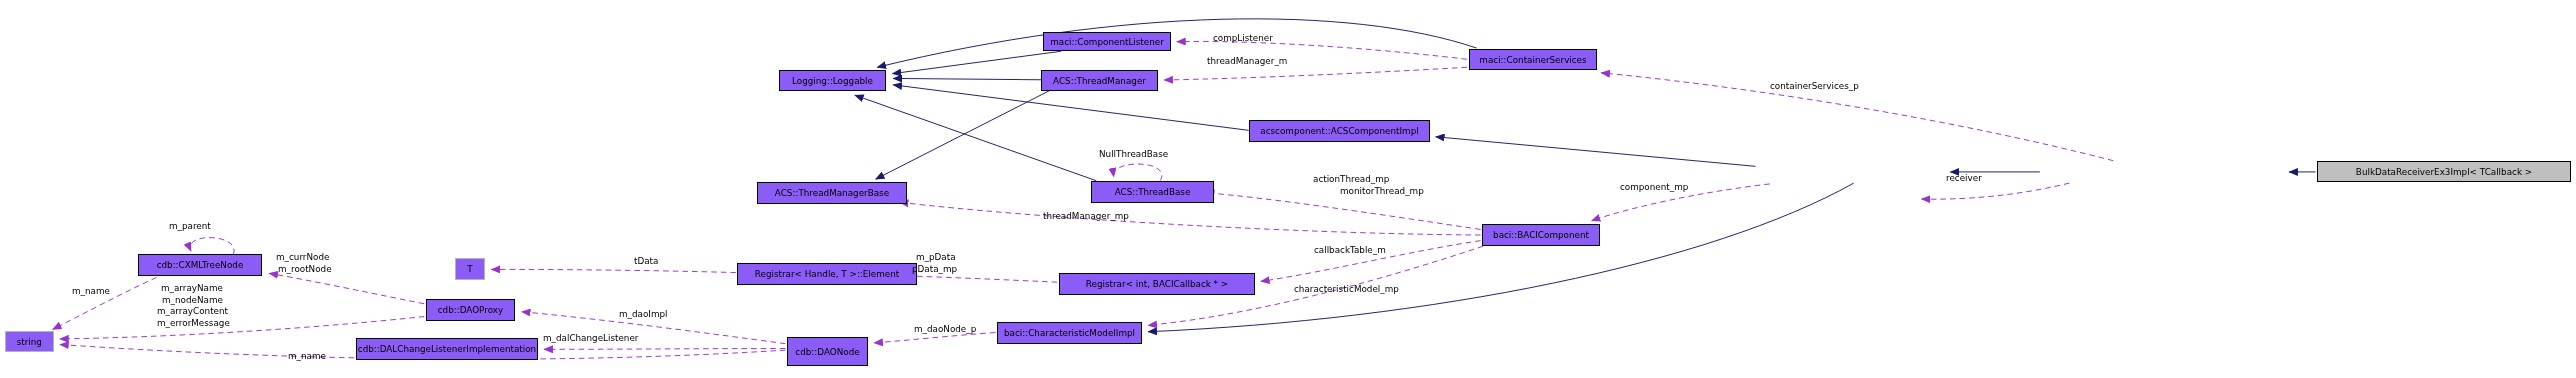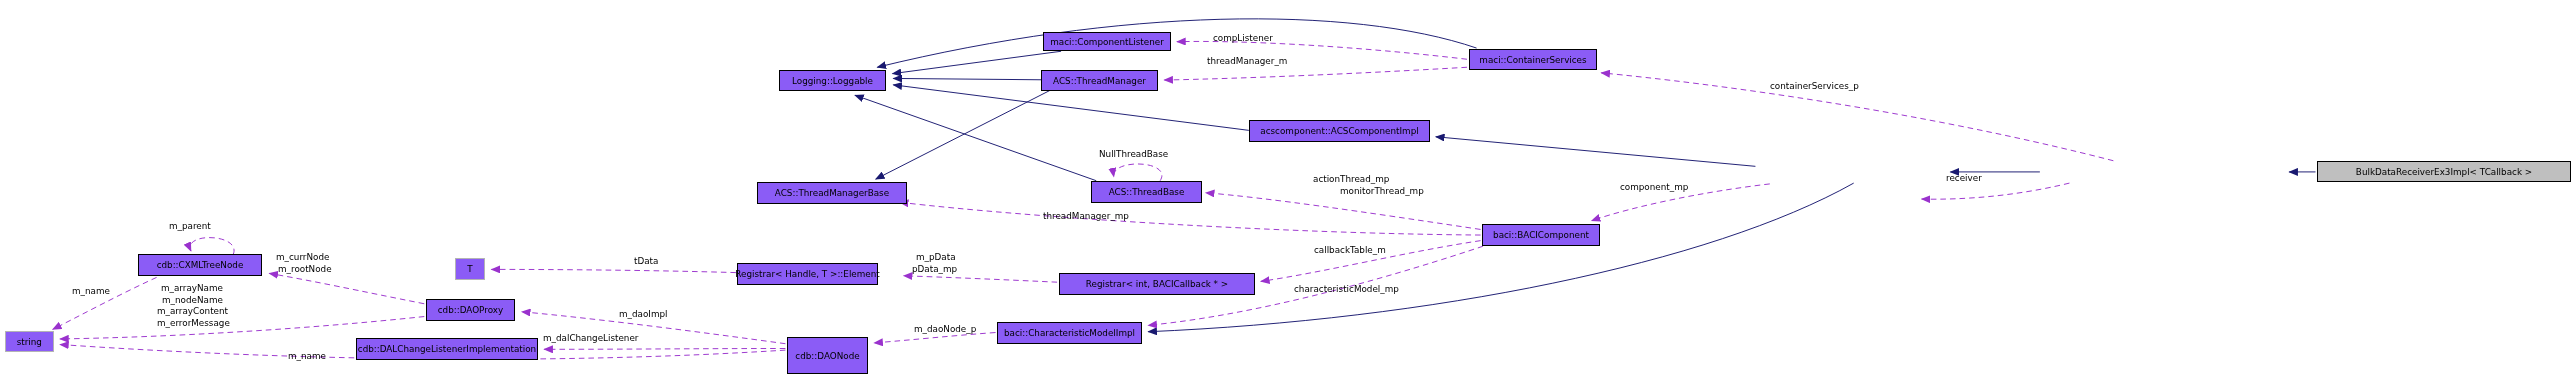--- a/index.html
+++ b/index.html
@@ -60,31 +60,31 @@
         <path d="M 983,436 C 880,436 790,437 681,437" class="usage" marker-end="url(#arrow-purple)"></path>
         <path d="M 1246,416 C 1190,420 1145,425 1094,429" class="usage" marker-end="url(#arrow-purple)"></path>
       </g>
   </svg>
 <div class="node" style="left: 1043px; top: 32px; width: 128px; height: 19px;">maci::ComponentListener</div>
     <div class="node" style="left: 1469px; top: 49px; width: 128px; height: 21px;">maci::ContainerServices</div>
     <div class="node" style="left: 779px; top: 70px; width: 107px; height: 21px;">Logging::Loggable</div>
     <div class="node" style="left: 1041px; top: 70px; width: 117px; height: 21px;">ACS::ThreadManager</div>
     <div class="node" style="left: 1249px; top: 120px; width: 181px; height: 21.6px;">acscomponent::ACSComponentImpl</div>
     <div class="node highlight" style="left: 2317px; top: 161px; width: 254px; height: 21px;">BulkDataReceiverEx3Impl&lt; TCallback &gt;</div>
-    <div class="node" style="left: 1091px; top: 181px; width: 111px; height: 21.6px;">ACS::ThreadBase</div>
+    <div class="node" style="left: 1091px; top: 181px; width: 123px; height: 21.6px;">ACS::ThreadBase</div>
     <div class="node" style="left: 757px; top: 182px; width: 150px; height: 21.6px;">ACS::ThreadManagerBase</div>
     <div class="node" style="left: 1482px; top: 224px; width: 118px; height: 21.6px;">baci::BACIComponent</div>
     <div class="node" style="left: 138px; top: 254px; width: 124px; height: 21.6px;">cdb::CXMLTreeNode</div>
     <div class="node plain" style="left: 455px; top: 258px; width: 30px; height: 22.4px;">T</div>
-    <div class="node" style="left: 737px; top: 263px; width: 141px; height: 21.6px;">Registrar&lt; Handle, T &gt;::Element</div>
+    <div class="node" style="left: 737px; top: 263px; width: 180px; height: 21.6px;">Registrar&lt; Handle, T &gt;::Element</div>
     <div class="node" style="left: 1059px; top: 273px; width: 196px; height: 21.6px;">Registrar&lt; int, BACICallback * &gt;</div>
     <div class="node" style="left: 426px; top: 299px; width: 89px; height: 21.6px;">cdb::DAOProxy</div>
     <div class="node plain" style="left: 4.8px; top: 331px; width: 49px; height: 21px;">string</div>
     <div class="node" style="left: 356px; top: 338px; width: 182px; height: 21.6px;">cdb::DALChangeListenerImplementation</div>
-    <div class="node" style="left: 787px; top: 337px; width: 81px; height: 37px;">cdb::DAONode</div>
+    <div class="node" style="left: 787px; top: 337px; width: 81px; height: 29px;">cdb::DAONode</div>
     <div class="node" style="left: 997px; top: 322px; width: 145px; height: 21.6px;">baci::CharacteristicModelImpl</div>
     <div class="elabel" style="left: 1213px; top: 33px;">compListener</div>
     <div class="elabel" style="left: 1207px; top: 56px;">threadManager_m</div>
     <div class="elabel" style="left: 1770px; top: 81px;">containerServices_p</div>
     <div class="elabel" style="left: 1099px; top: 149px;">NullThreadBase</div>
     <div class="elabel" style="left: 1313px; top: 174px;">actionThread_mp</div>
     <div class="elabel" style="left: 1308px; top: 186px; padding-left: 32px;">monitorThread_mp</div>
     <div class="elabel" style="left: 1043px; top: 211px;">threadManager_mp</div>
     <div class="elabel" style="left: 1620px; top: 182px;">component_mp</div>
     <div class="elabel" style="left: 1946px; top: 173px;">receiver</div>

